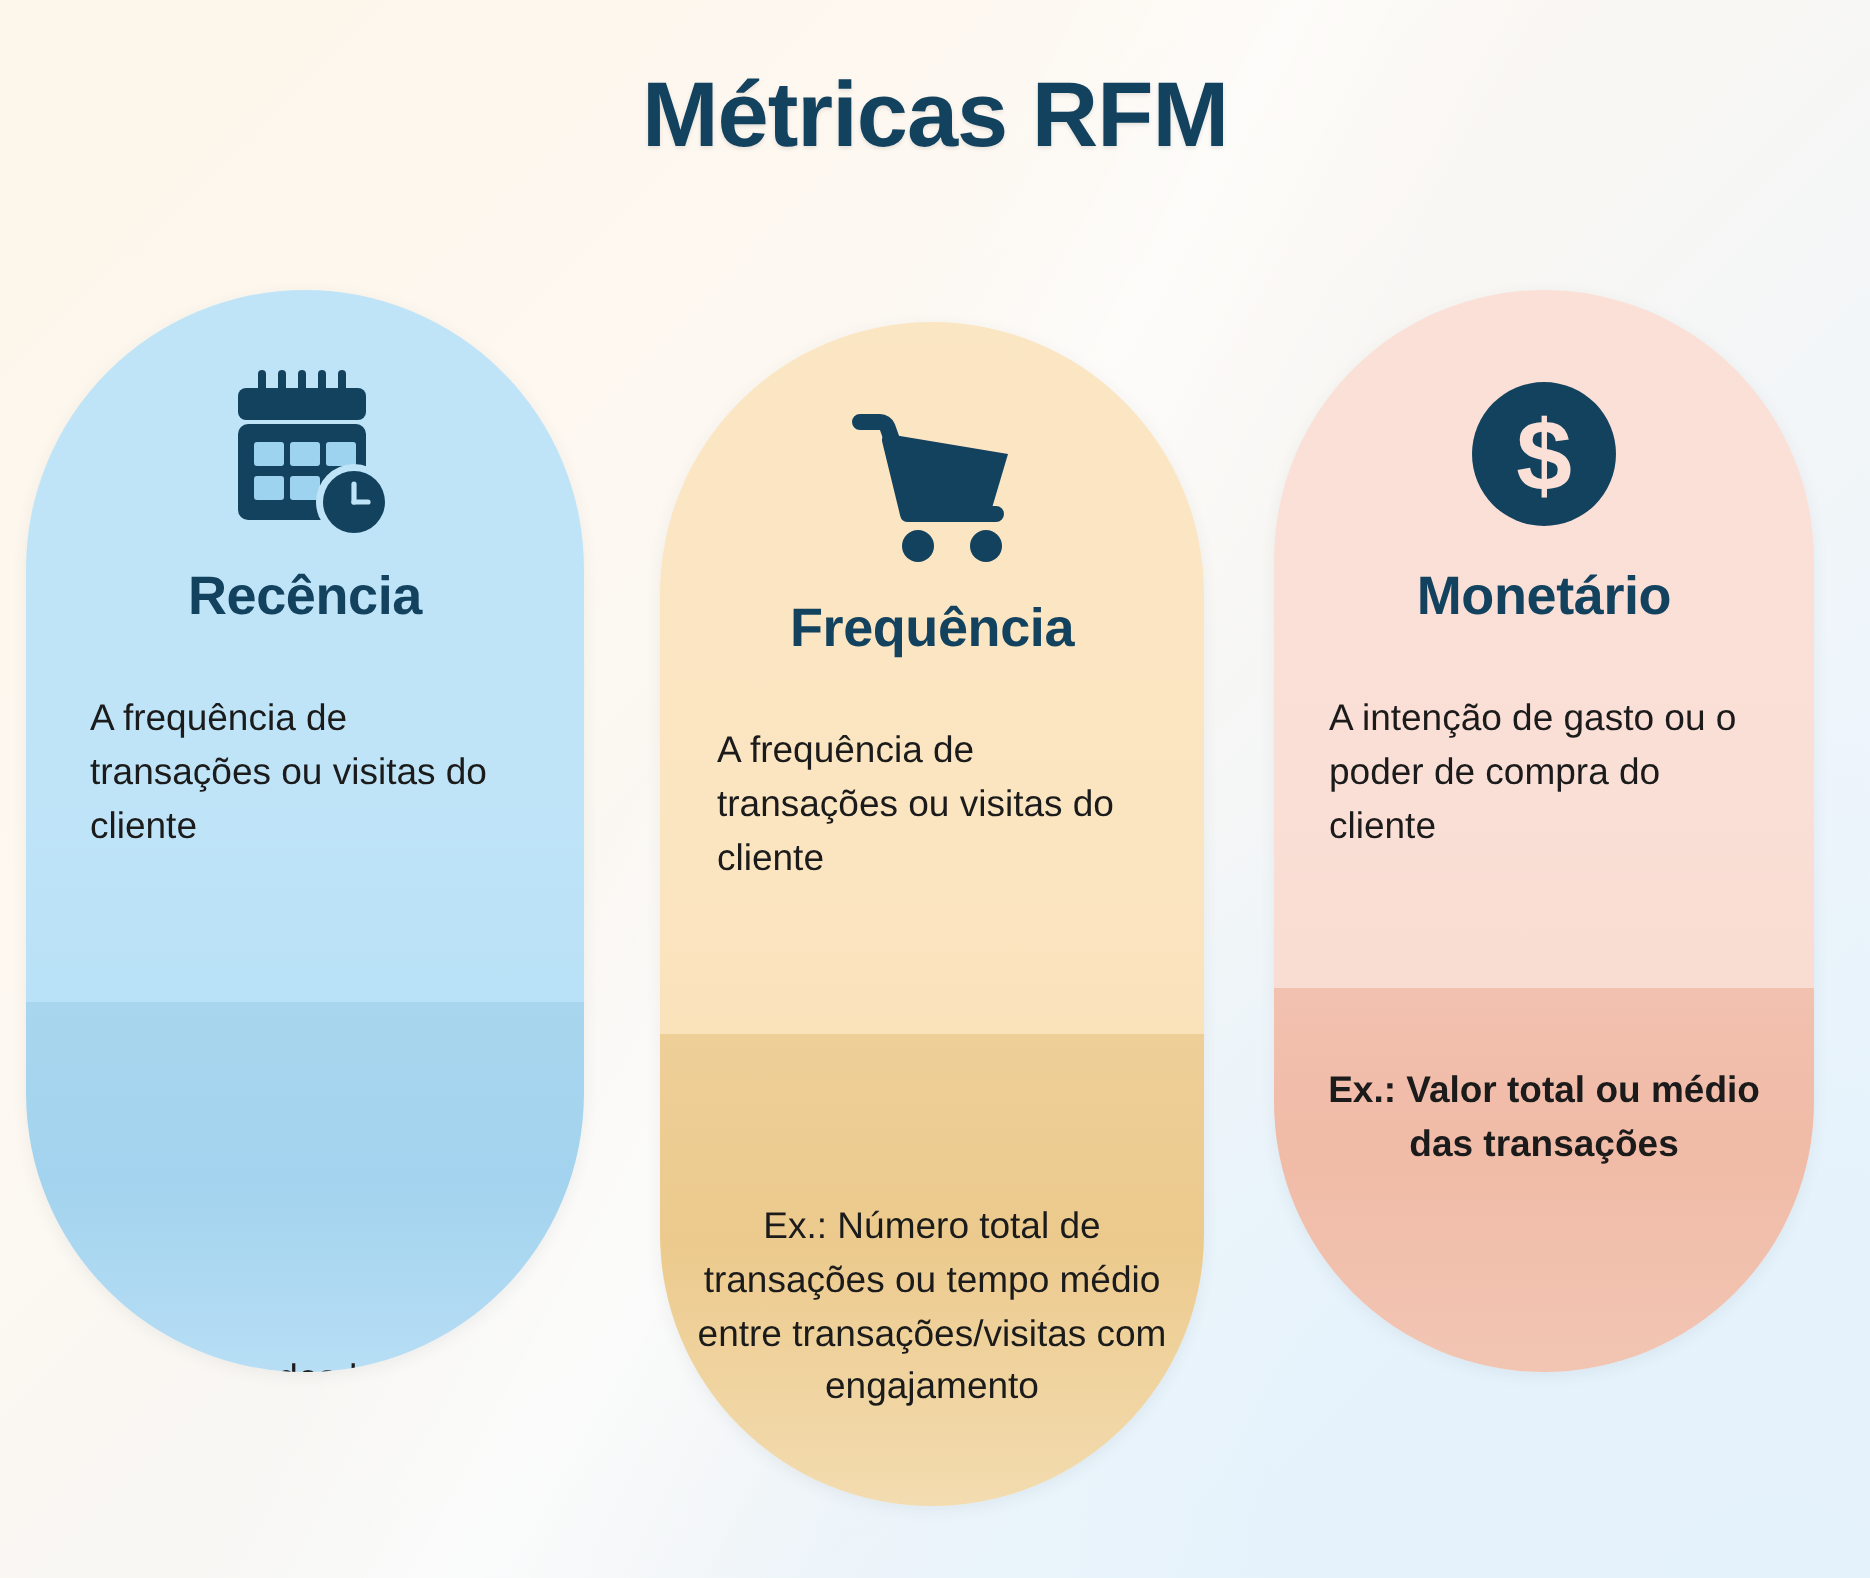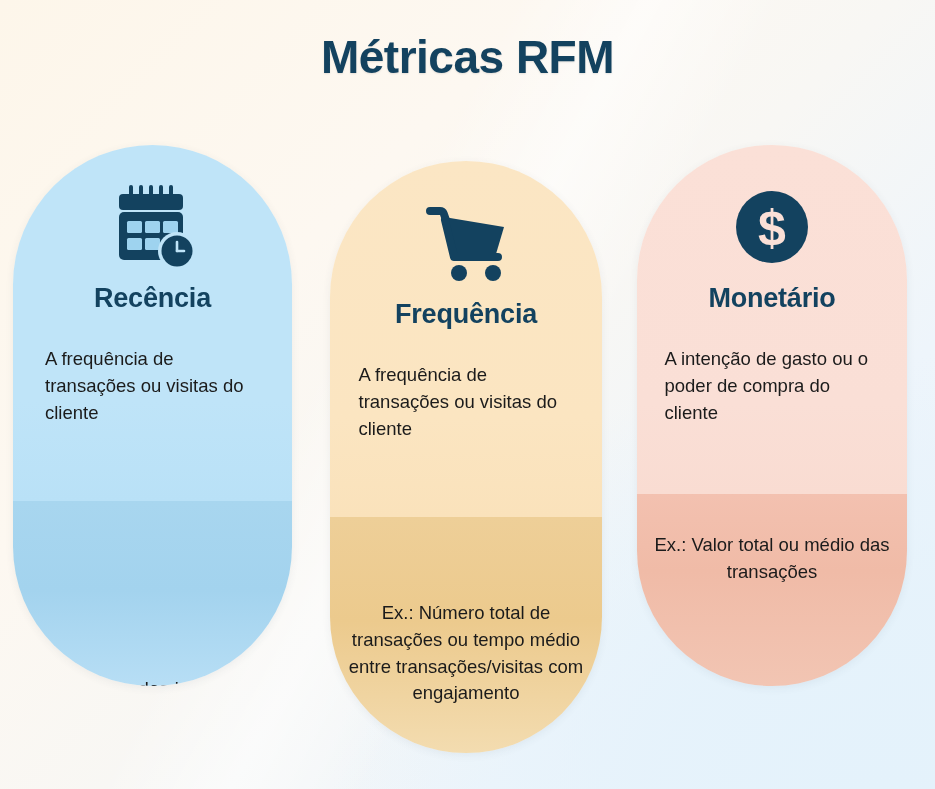--- a/index.html
+++ b/index.html
@@ -160,21 +160,21 @@
     position: absolute;
     left: 14px;
     right: 14px;
     text-align: center;
     font-size: 18.5px;
     line-height: 1.45;
     color: #1b1b1b;
   }
   .card-recencia  .card-example { top: 531px; }
   .card-frequencia .card-example { top: 391px; margin-top: 48px; }
-  .card-monetario  .card-example { top: 387px; }
+  .card-monetario  .card-example { top: 387px; font-weight: bold; }
 
   .card-frequencia .card-example { top: 391px; }
 </style>
 </head>
 <body>
 
 <div id="infographic">
 
   <div class="page-title">Métricas RFM</div>
 

